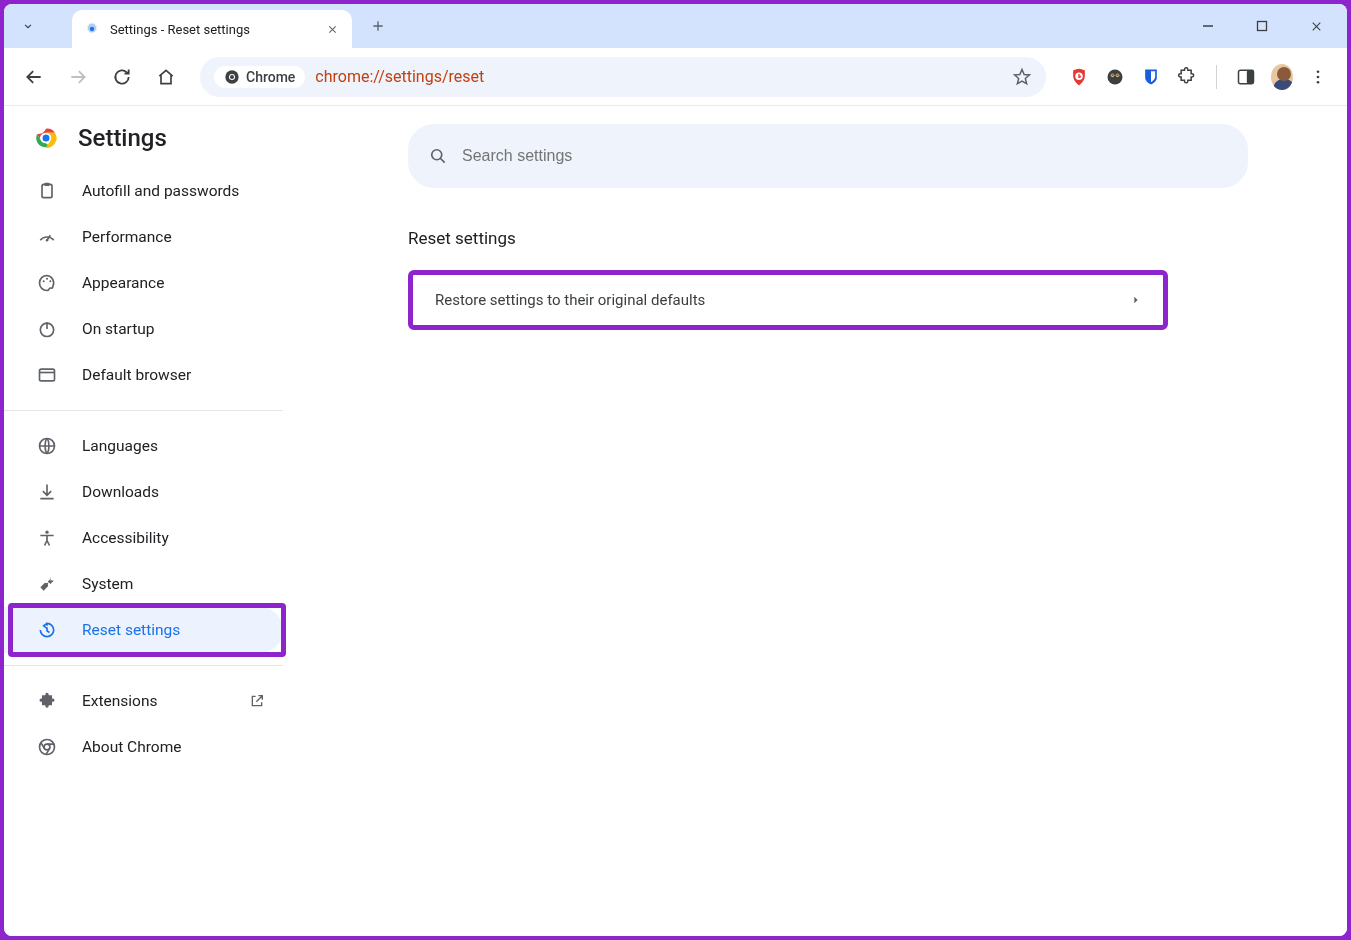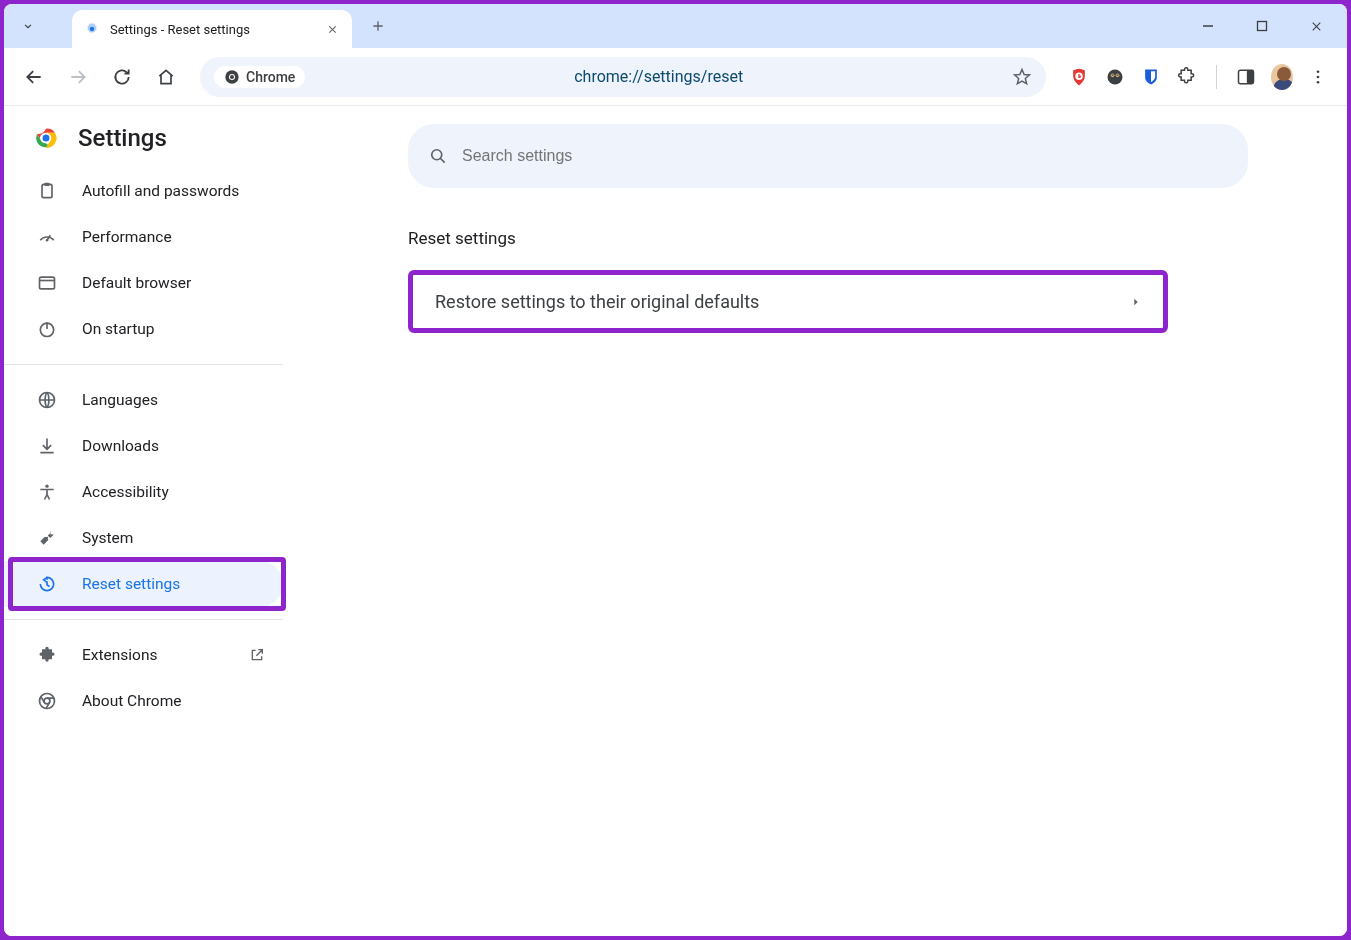--- a/index.html
+++ b/index.html
@@ -90,32 +90,31 @@
     .omnibox {
       flex: 1;
       background: #eef3fc;
       border-radius: 22px;
       height: 40px;
       display:flex;
       align-items:center;
       padding: 0 14px;
       gap: 10px;
       margin: 0 8px;
-      text-align: center;
     }
     .omnibox .chip {
       display:flex;align-items:center;gap:6px;
       background: #fff;
       border-radius: 14px;
       padding: 3px 10px;
       font-size: 14px;
       color:#3c4043;
       font-weight: 500;
     }
-    .url-text { font-size: 16px; color: #0c4a6e; flex:1; }
+    .url-text { font-size: 16px; color: #c2410c; flex:1; }
     .star { color:#5f6368; }
     .ext-icons { display:flex; align-items:center; gap:14px; padding: 0 6px; }
     .ext-icon { width:22px; height:22px; display:flex;align-items:center;justify-content:center; cursor:pointer; }
     .toolbar-divider { width:1px; height:24px; background:#d0d4d9; margin:0 4px;}
     .avatar { width:26px;height:26px;border-radius:50%;background: #e7c6a0; overflow:hidden; position:relative; }
     .avatar::after { content:""; position:absolute; width:14px; height:14px; background:#8a5a3a; border-radius:50%; top:3px; left:6px; }
     .avatar::before { content:""; position:absolute; width:22px; height:14px; background:#3a4a7a; border-radius:10px 10px 0 0; bottom:-3px; left:2px; }
     .content {
       flex:1;
       display:flex;
@@ -197,21 +196,21 @@
     }
     .section-title { font-size:17px; color:#202124; margin-bottom: 22px; font-weight:400; }
     .setting-row {
       border:1px solid #e0e0e0;
       border-radius: 8px;
       padding: 16px 22px;
       display:flex;
       align-items:center;
       justify-content: space-between;
       cursor:pointer;
-      font-size:18px;
+      font-size:15px;
       color:#3c4043;
     }
     .highlight-purple-1 {
       border: 5px solid #8e24cc;
       border-radius: 6px;
     }
     .highlight-sidebar {
       position:absolute;
       border: 5px solid #8e24cc;
       border-radius: 4px;
@@ -393,34 +392,45 @@
                 <path d="M4 16a10 10 0 0116 0" stroke="currentColor" fill="none" stroke-width="2"></path>
                 <circle cx="12" cy="16" r="1.5" fill="currentColor"></circle>
                 <path d="M12 16l4-6" stroke="currentColor" stroke-width="2"></path>
               </svg>
             </span>
           <span>Performance</span>
         </div>
         <div class="nav-item">
           <span class="nav-icon">
               <svg width="20" height="20" viewBox="0 0 24 24">
+                <path d="M12 3a9 9 0 100 18c3 0 2-3 4-3s3 1 3-2a9 9 0 00-7-13z" stroke="currentColor" fill="none" stroke-width="2"></path>
+                <circle cx="8" cy="10" r="1.2" fill="currentColor"></circle>
+                <circle cx="12" cy="7" r="1.2" fill="currentColor"></circle>
+                <circle cx="16" cy="10" r="1.2" fill="currentColor"></circle>
+              </svg>
+            </span>
+          <span>Appearance</span>
+        </div>
+        <div class="nav-item">
+          <span class="nav-icon">
+              <svg width="20" height="20" viewBox="0 0 24 24">
+                <circle cx="12" cy="13" r="8" stroke="currentColor" fill="none" stroke-width="2"></circle>
+                <path d="M12 4v8" stroke="currentColor" stroke-width="2"></path>
+              </svg>
+            </span>
+          <span>On startup</span>
+        </div>
+        <div class="nav-item">
+          <span class="nav-icon">
+              <svg width="20" height="20" viewBox="0 0 24 24">
                 <rect x="3" y="5" width="18" height="14" rx="2" stroke="currentColor" fill="none" stroke-width="2"></rect>
                 <path d="M3 9h18" stroke="currentColor" stroke-width="2"></path>
               </svg>
             </span>
           <span>Default browser</span>
-        </div>
-        <div class="nav-item">
-          <span class="nav-icon">
-              <svg width="20" height="20" viewBox="0 0 24 24">
-                <circle cx="12" cy="13" r="8" stroke="currentColor" fill="none" stroke-width="2"></circle>
-                <path d="M12 4v8" stroke="currentColor" stroke-width="2"></path>
-              </svg>
-            </span>
-          <span>On startup</span>
         </div>
 
         <div class="nav-sep"></div>
 
         <div class="nav-item">
           <span class="nav-icon">
               <svg width="20" height="20" viewBox="0 0 24 24">
                 <circle cx="12" cy="12" r="9" stroke="currentColor" fill="none" stroke-width="2"></circle>
                 <path d="M3 12h18M12 3c3 3 3 15 0 18M12 3c-3 3-3 15 0 18" stroke="currentColor" fill="none" stroke-width="2"></path>
               </svg>

